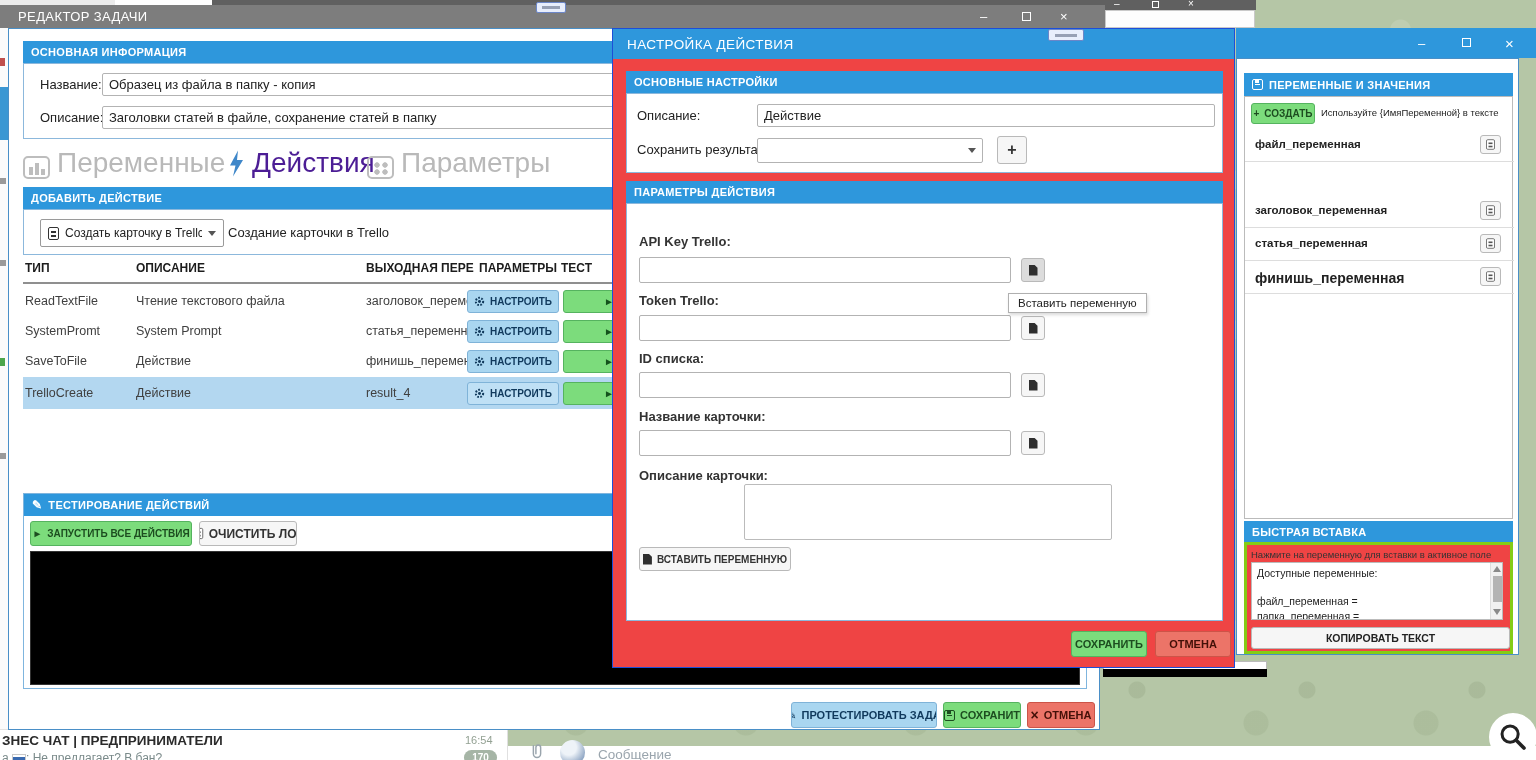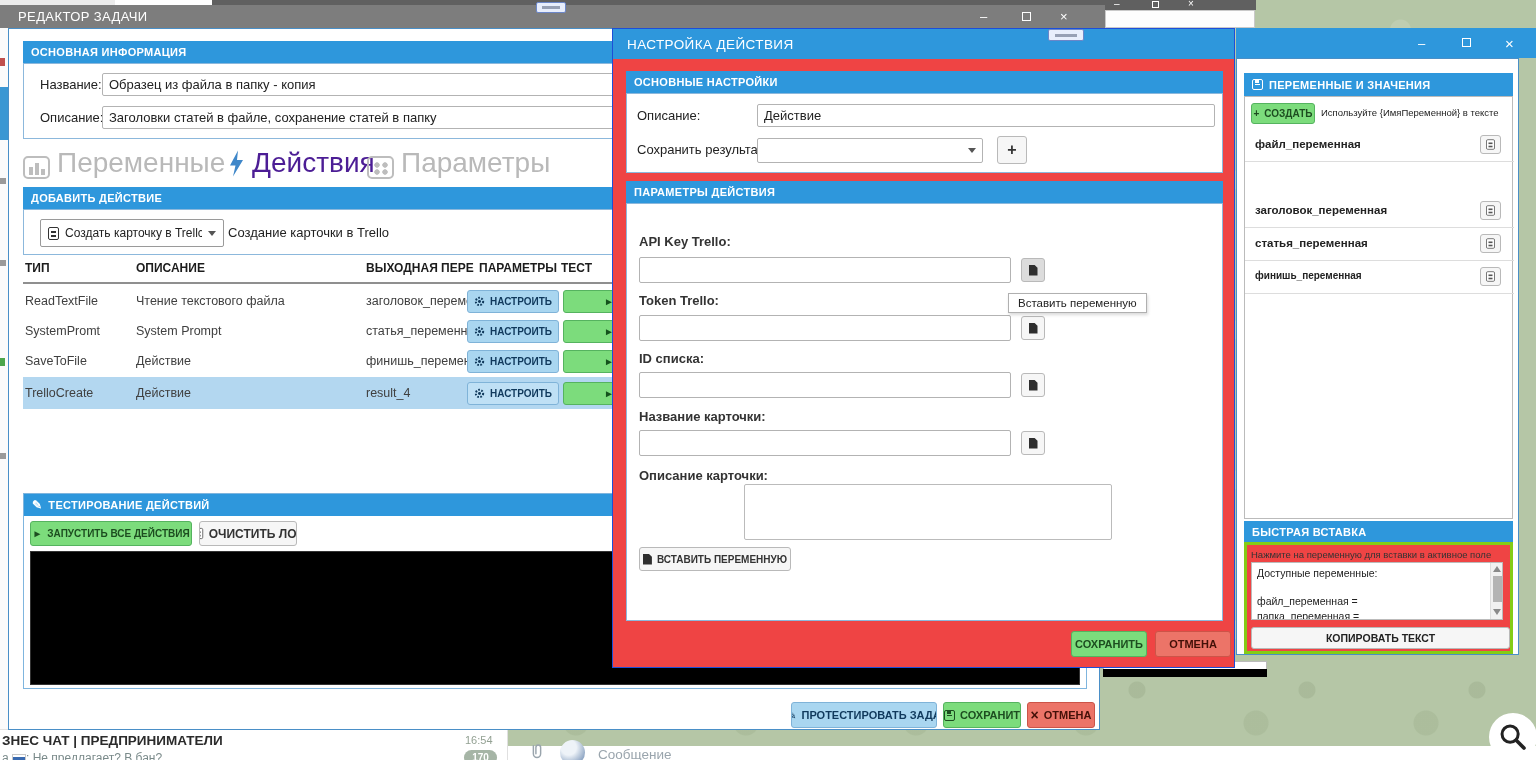--- a/index.html
+++ b/index.html
@@ -367,21 +367,21 @@
           <span class="icon-card lt" style="transform:scale(.8)"></span>
         </div>
       </div>
       <div class="abs" style="left:0;top:131px;width:269px;height:33px;border-bottom:1px solid #ddd">
         <span class="abs" style="left:10px;top:9px;font-size:11.5px;font-weight:bold;color:#222">статья_переменная</span>
         <div class="btn btn-gray" style="left:235px;top:6px;width:21px;height:19px">
           <span class="icon-card lt" style="transform:scale(.8)"></span>
         </div>
       </div>
       <div class="abs" style="left:0;top:164px;width:269px;height:33px;border-bottom:1px solid #ddd">
-        <span class="abs" style="left:10px;top:9px;font-size:10px;font-weight:bold;color:#222">финишь_переменная</span>
+        <span class="abs" style="left:10px;top:9px;font-size:14px;font-weight:bold;color:#222">финишь_переменная</span>
         <div class="btn btn-gray" style="left:235px;top:6px;width:21px;height:19px">
           <span class="icon-card lt" style="transform:scale(.8)"></span>
         </div>
       </div>
     </div>
 
     <div class="sec" style="left:7px;top:462px;width:269px;height:21px">
       <span>БЫСТРАЯ ВСТАВКА</span>
     </div>
     <div class="abs" style="left:7px;top:483px;width:269px;height:112px;border:3px solid #84cc16;background:#ef4444">

